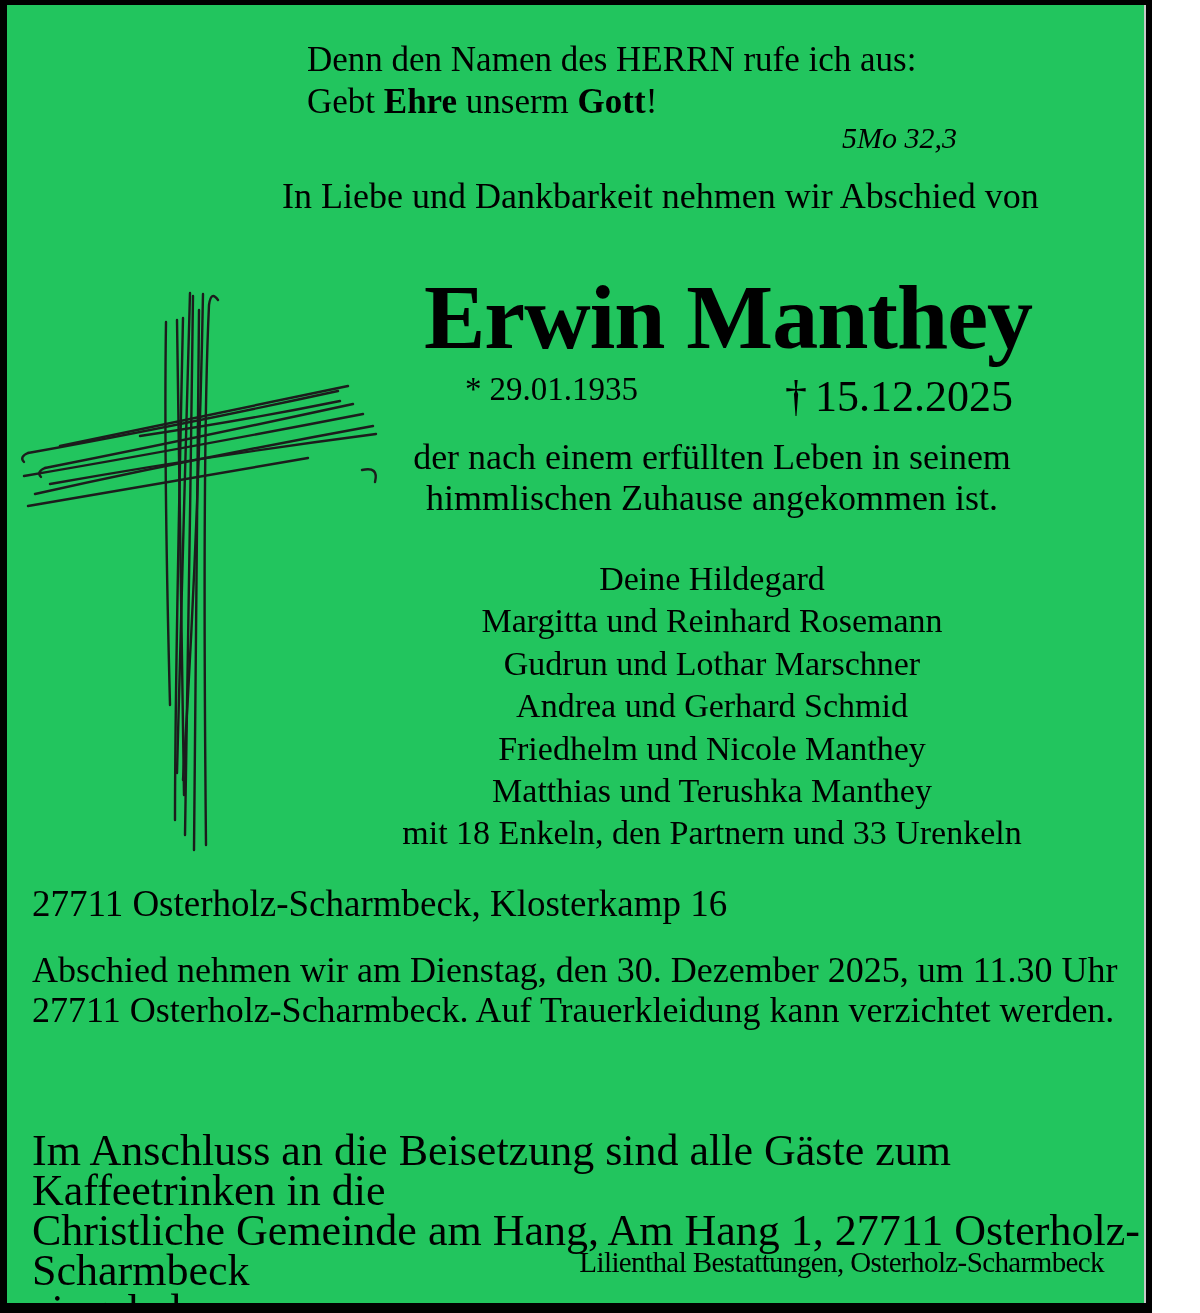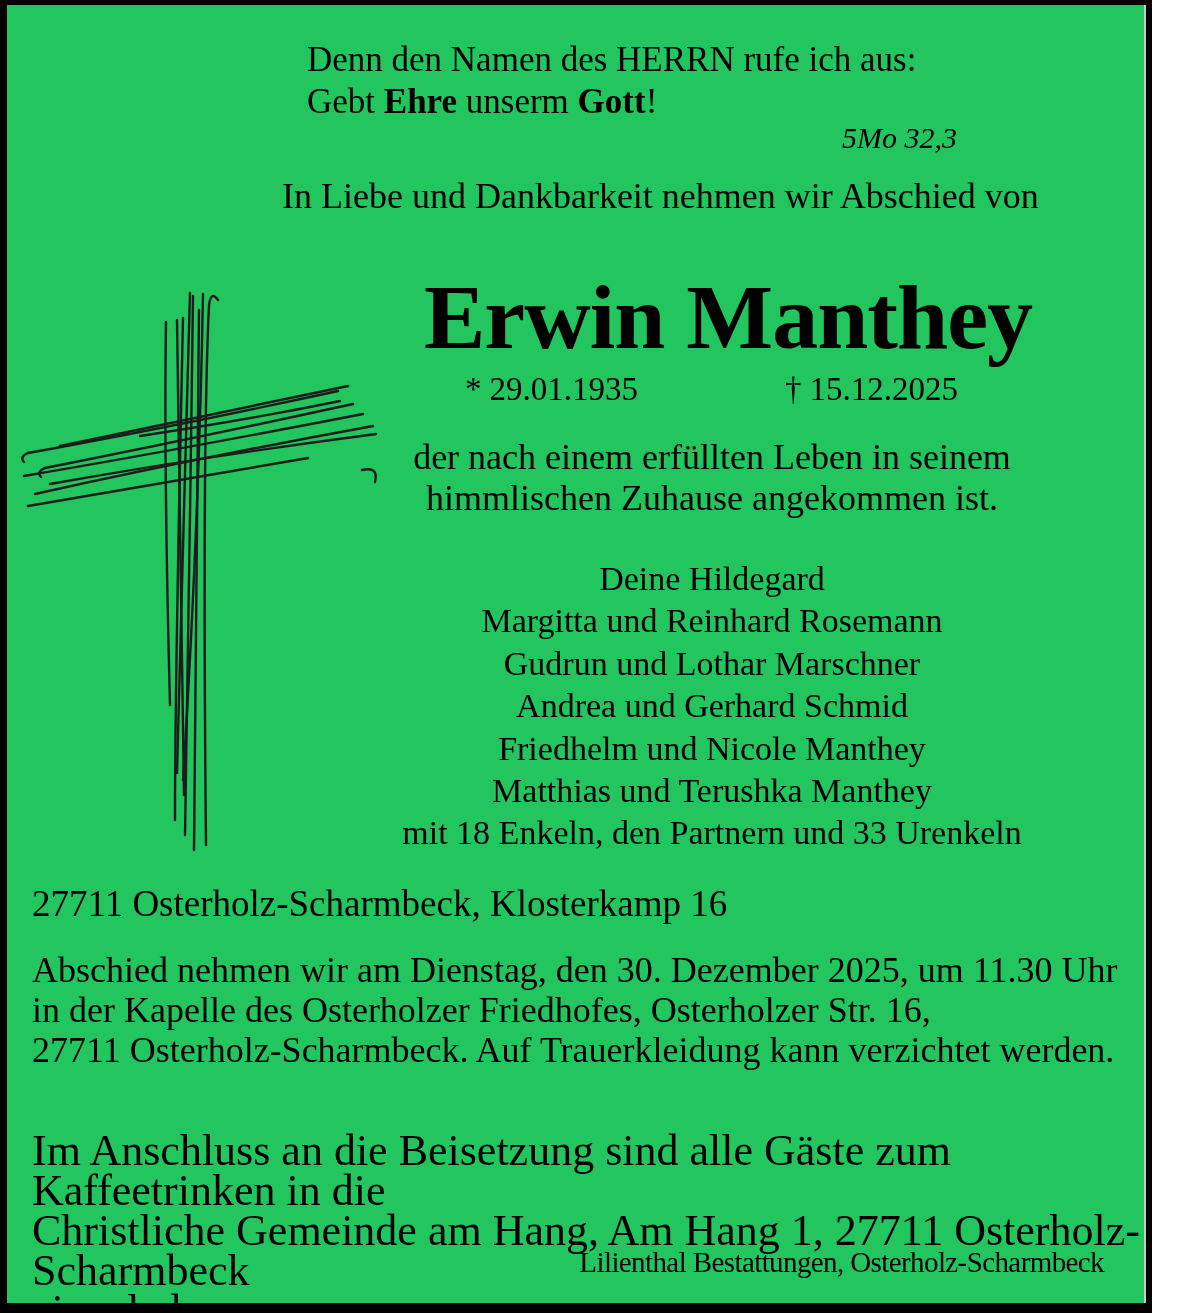--- a/index.html
+++ b/index.html
@@ -20,21 +20,21 @@
   }
   .abs { position: absolute; }
   .quote-l1 { left: 300px; top: 35px;  font-size: 35px; line-height: 1.15; }
   .quote-l2 { left: 300px; top: 77px;  font-size: 35px; line-height: 1.15; }
   .quote-l2 .bold { font-weight: 700; }
   .quote-ref { left: 799px; top: 116px; font-size: 30px; font-style: italic; margin-left: 36px; }
   .intro   { left: 275px; width: 860px; top: 170px; font-size: 36px; text-align: left; }
   .name    { left: 275px; width: 860px; top: 250px; font-size: 92px; font-weight: 700;
              text-align: center; line-height: 1; margin: 16px; letter-spacing: -1px; }
   .birth   { left: 458px; top: 366px; font-size: 33px; }
-  .death   { left: 778px; top: 366px; font-size: 33px; }
+  .death   { left: 778px; top: 366px; font-size: 44px; }
   .date-sym { display: inline-block; margin-right: 8px; }
   .eulogy  { left: 275px; width: 860px; top: 432px; font-size: 36px; line-height: 41px; text-align: center; }
   .mourners { left: 275px; width: 860px; top: 553px; font-size: 34px; font-weight: 400;
               line-height: 42.4px; text-align: center; }
   .address { left: 25px; top: 877px; font-size: 37px; }
   .para1   { left: 25px; top: 945px; font-size: 36px; line-height: 40px; }
   .para2   { left: 25px; top: 1126px; font-size: 44px; line-height: 40px; }
   .undertaker { left: 0; right: 42px; top: 1241px; font-size: 29px; text-align: right; letter-spacing: -0.6px; }
   .cross-svg { left: 0; top: 255px; width: 400px; height: 620px; }
 </style>
@@ -91,21 +91,20 @@
     <div>Andrea und Gerhard Schmid</div>
     <div>Friedhelm und Nicole Manthey</div>
     <div>Matthias und Terushka Manthey</div>
     <div>mit 18 Enkeln, den Partnern und 33 Urenkeln</div>
   </div>
 
   <div class="abs address">27711 Osterholz-Scharmbeck, Klosterkamp 16</div>
 
   <div class="abs para1">
     <div>Abschied nehmen wir am Dienstag, den 30. Dezember 2025, um 11.30 Uhr</div>
-    <div>in der Kapelle des Osterholzer Friedhofes, Osterholzer Str. 16,</div>
     <div>27711 Osterholz-Scharmbeck. Auf Trauerkleidung kann verzichtet werden.</div>
   </div>
 
   <div class="abs para2">
     <div>Im Anschluss an die Beisetzung sind alle Gäste zum Kaffeetrinken in die</div>
     <div>Christliche Gemeinde am Hang, Am Hang 1, 27711 Osterholz-Scharmbeck</div>
     <div>eingeladen.</div>
   </div>
 
   <div class="abs undertaker">Lilienthal Bestattungen, Osterholz-Scharmbeck</div>

